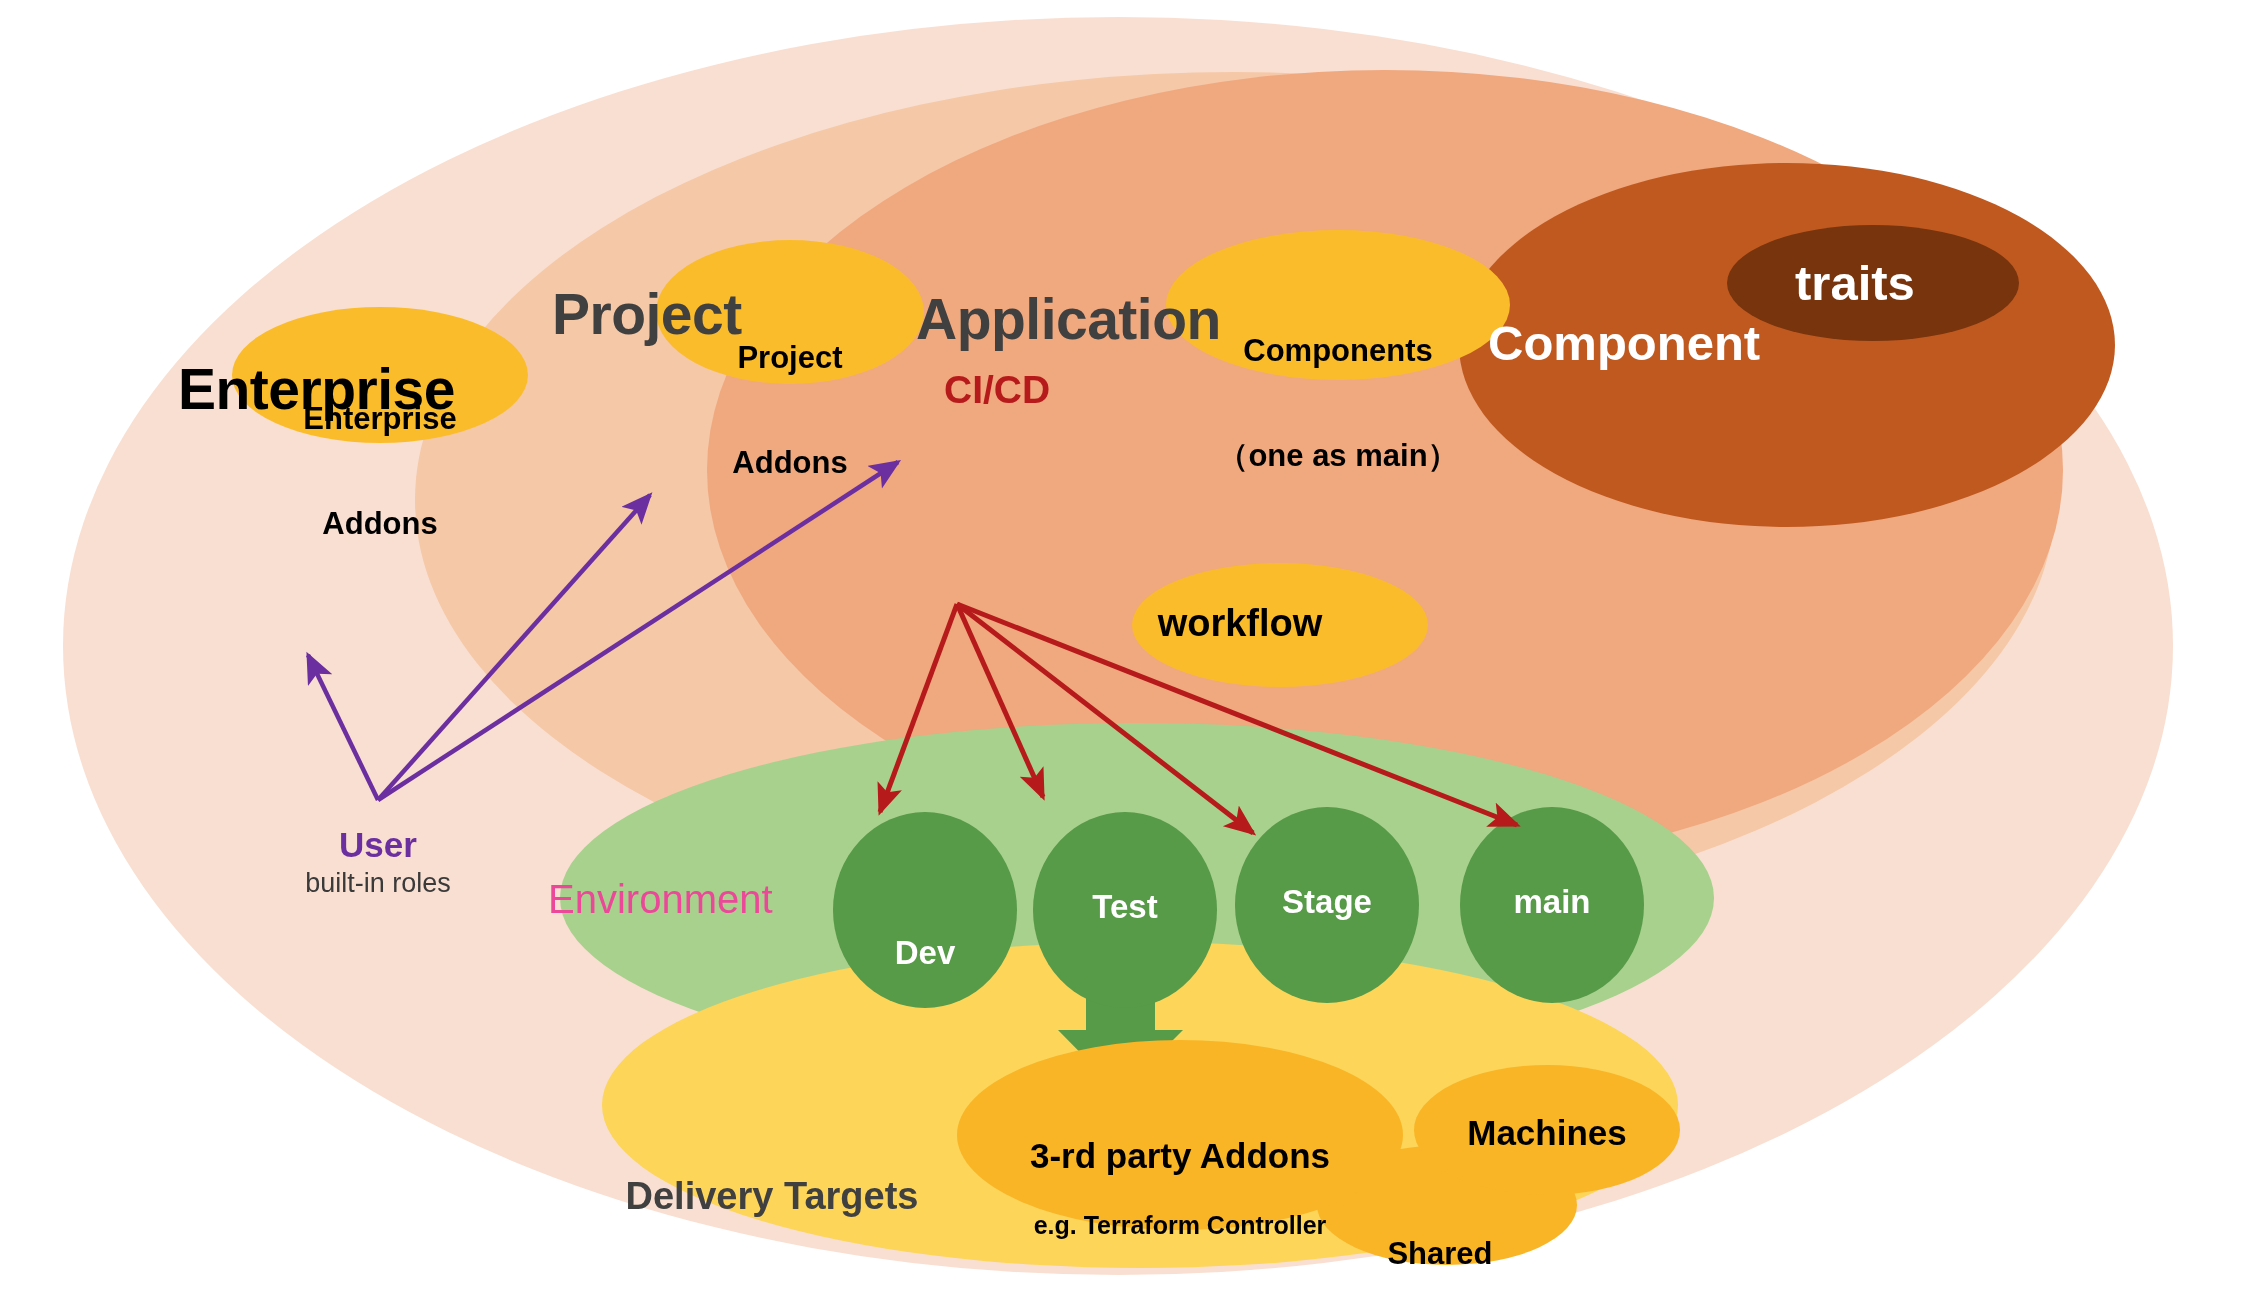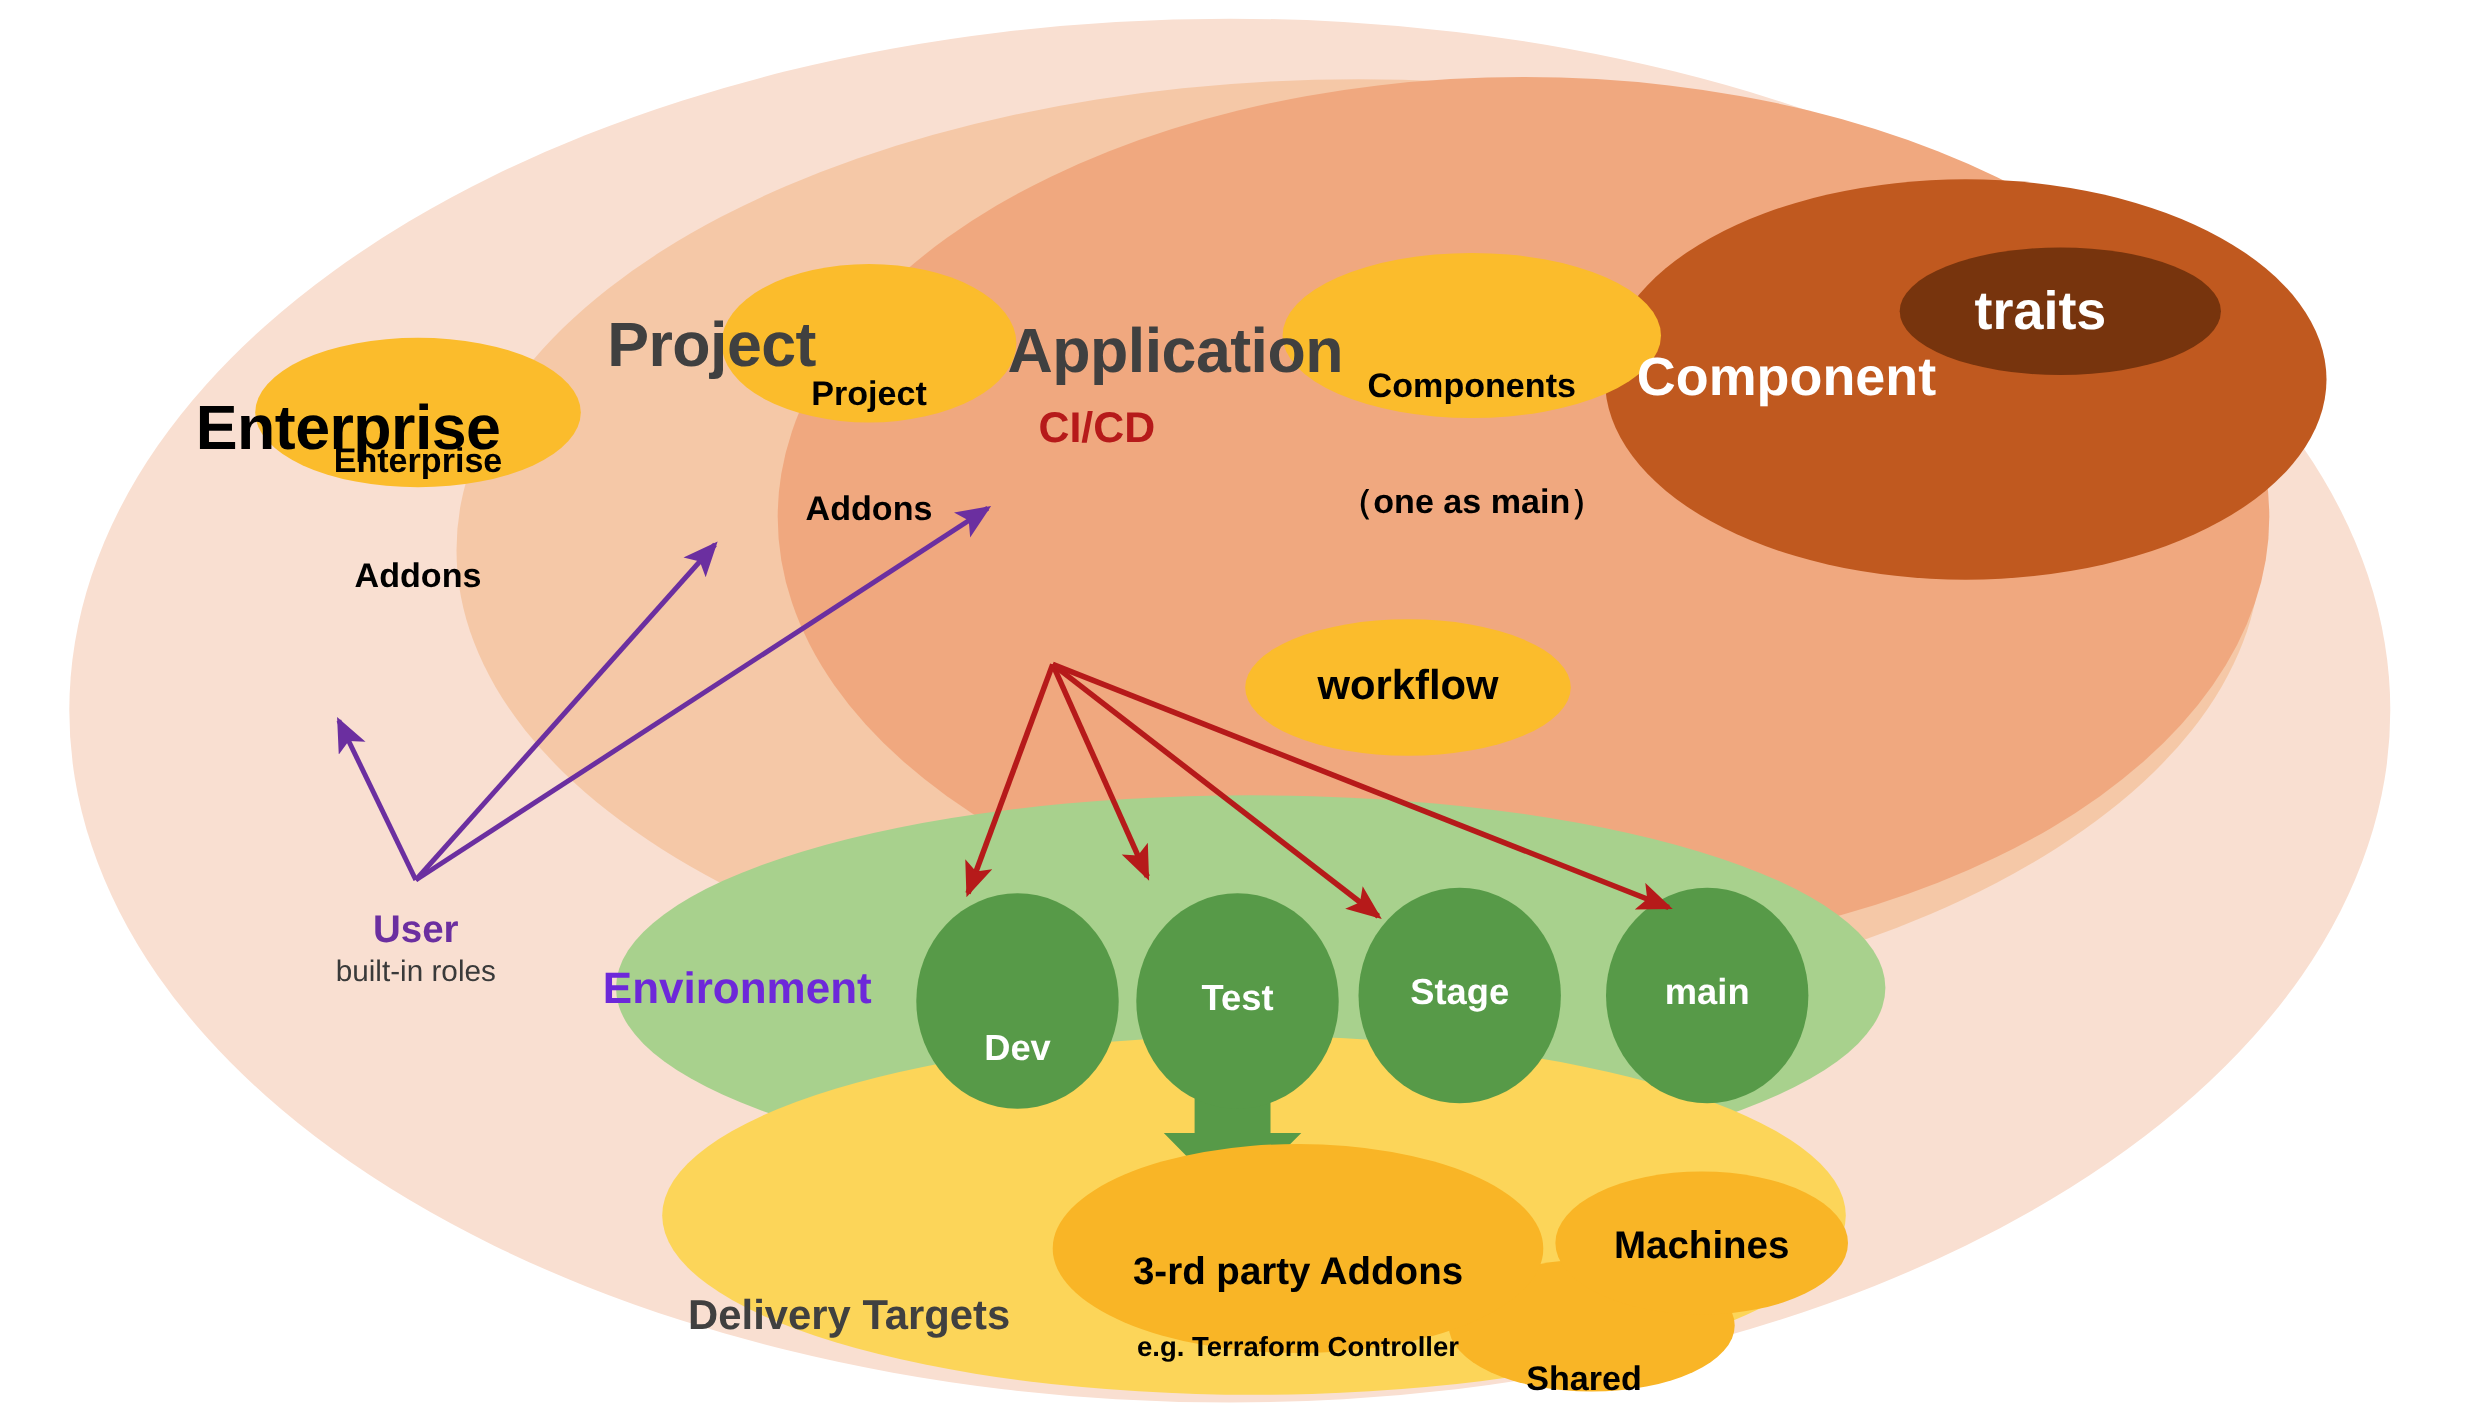--- a/index.html
+++ b/index.html
@@ -82,22 +82,22 @@
     font-weight: normal;
     color: #3A3A3A;
     font-size: 27px;
   }
   .t-dt {
     font-weight: bold;
     color: #404040;
     font-size: 38px;
   }
   .t-env {
-    font-weight: bold;
-    color: #6d28d9;
+    font-weight: normal;
+    color: #ec4899;
     font-size: 40px;
   }
   .t-addon-title {
     font-weight: bold;
     color: #000000;
     font-size: 35px;
   }
   .t-addon-sub {
     font-weight: bold;
     color: #000000;
@@ -167,21 +167,21 @@
   <div class="lbl ctr t-bubble" style="left:790px; top:272px; width:300px;">
     <div>Project</div>
     <div>Addons</div>
   </div>
 
   <div class="lbl ctr t-bubble" style="left:1338px; top:265px; width:380px;">
     <div>Components</div>
     <div>（one as main）</div>
   </div>
 
-  <div class="lbl ctr t-bubble-lg" style="left:1280px; top:602px; width:340px;"><span>workflow</span></div>
+  <div class="lbl ctr t-bubble-lg" style="left:1240px; top:602px; width:340px;"><span>workflow</span></div>
 
   <div class="lbl t-hero-white" style="left:1795px; top:256px;"><span>traits</span></div>
 
   <div class="lbl t-hero-white" style="left:1488px; top:316px;"><span>Component</span></div>
 
   <div class="lbl t-hero-dark" style="left:552px; top:283px;"><span>Project</span></div>
 
   <div class="lbl t-hero-dark" style="left:916px; top:288px;"><span>Application</span></div>
 
   <div class="lbl t-hero-black" style="left:178px; top:358px;"><span>Enterprise</span></div>

